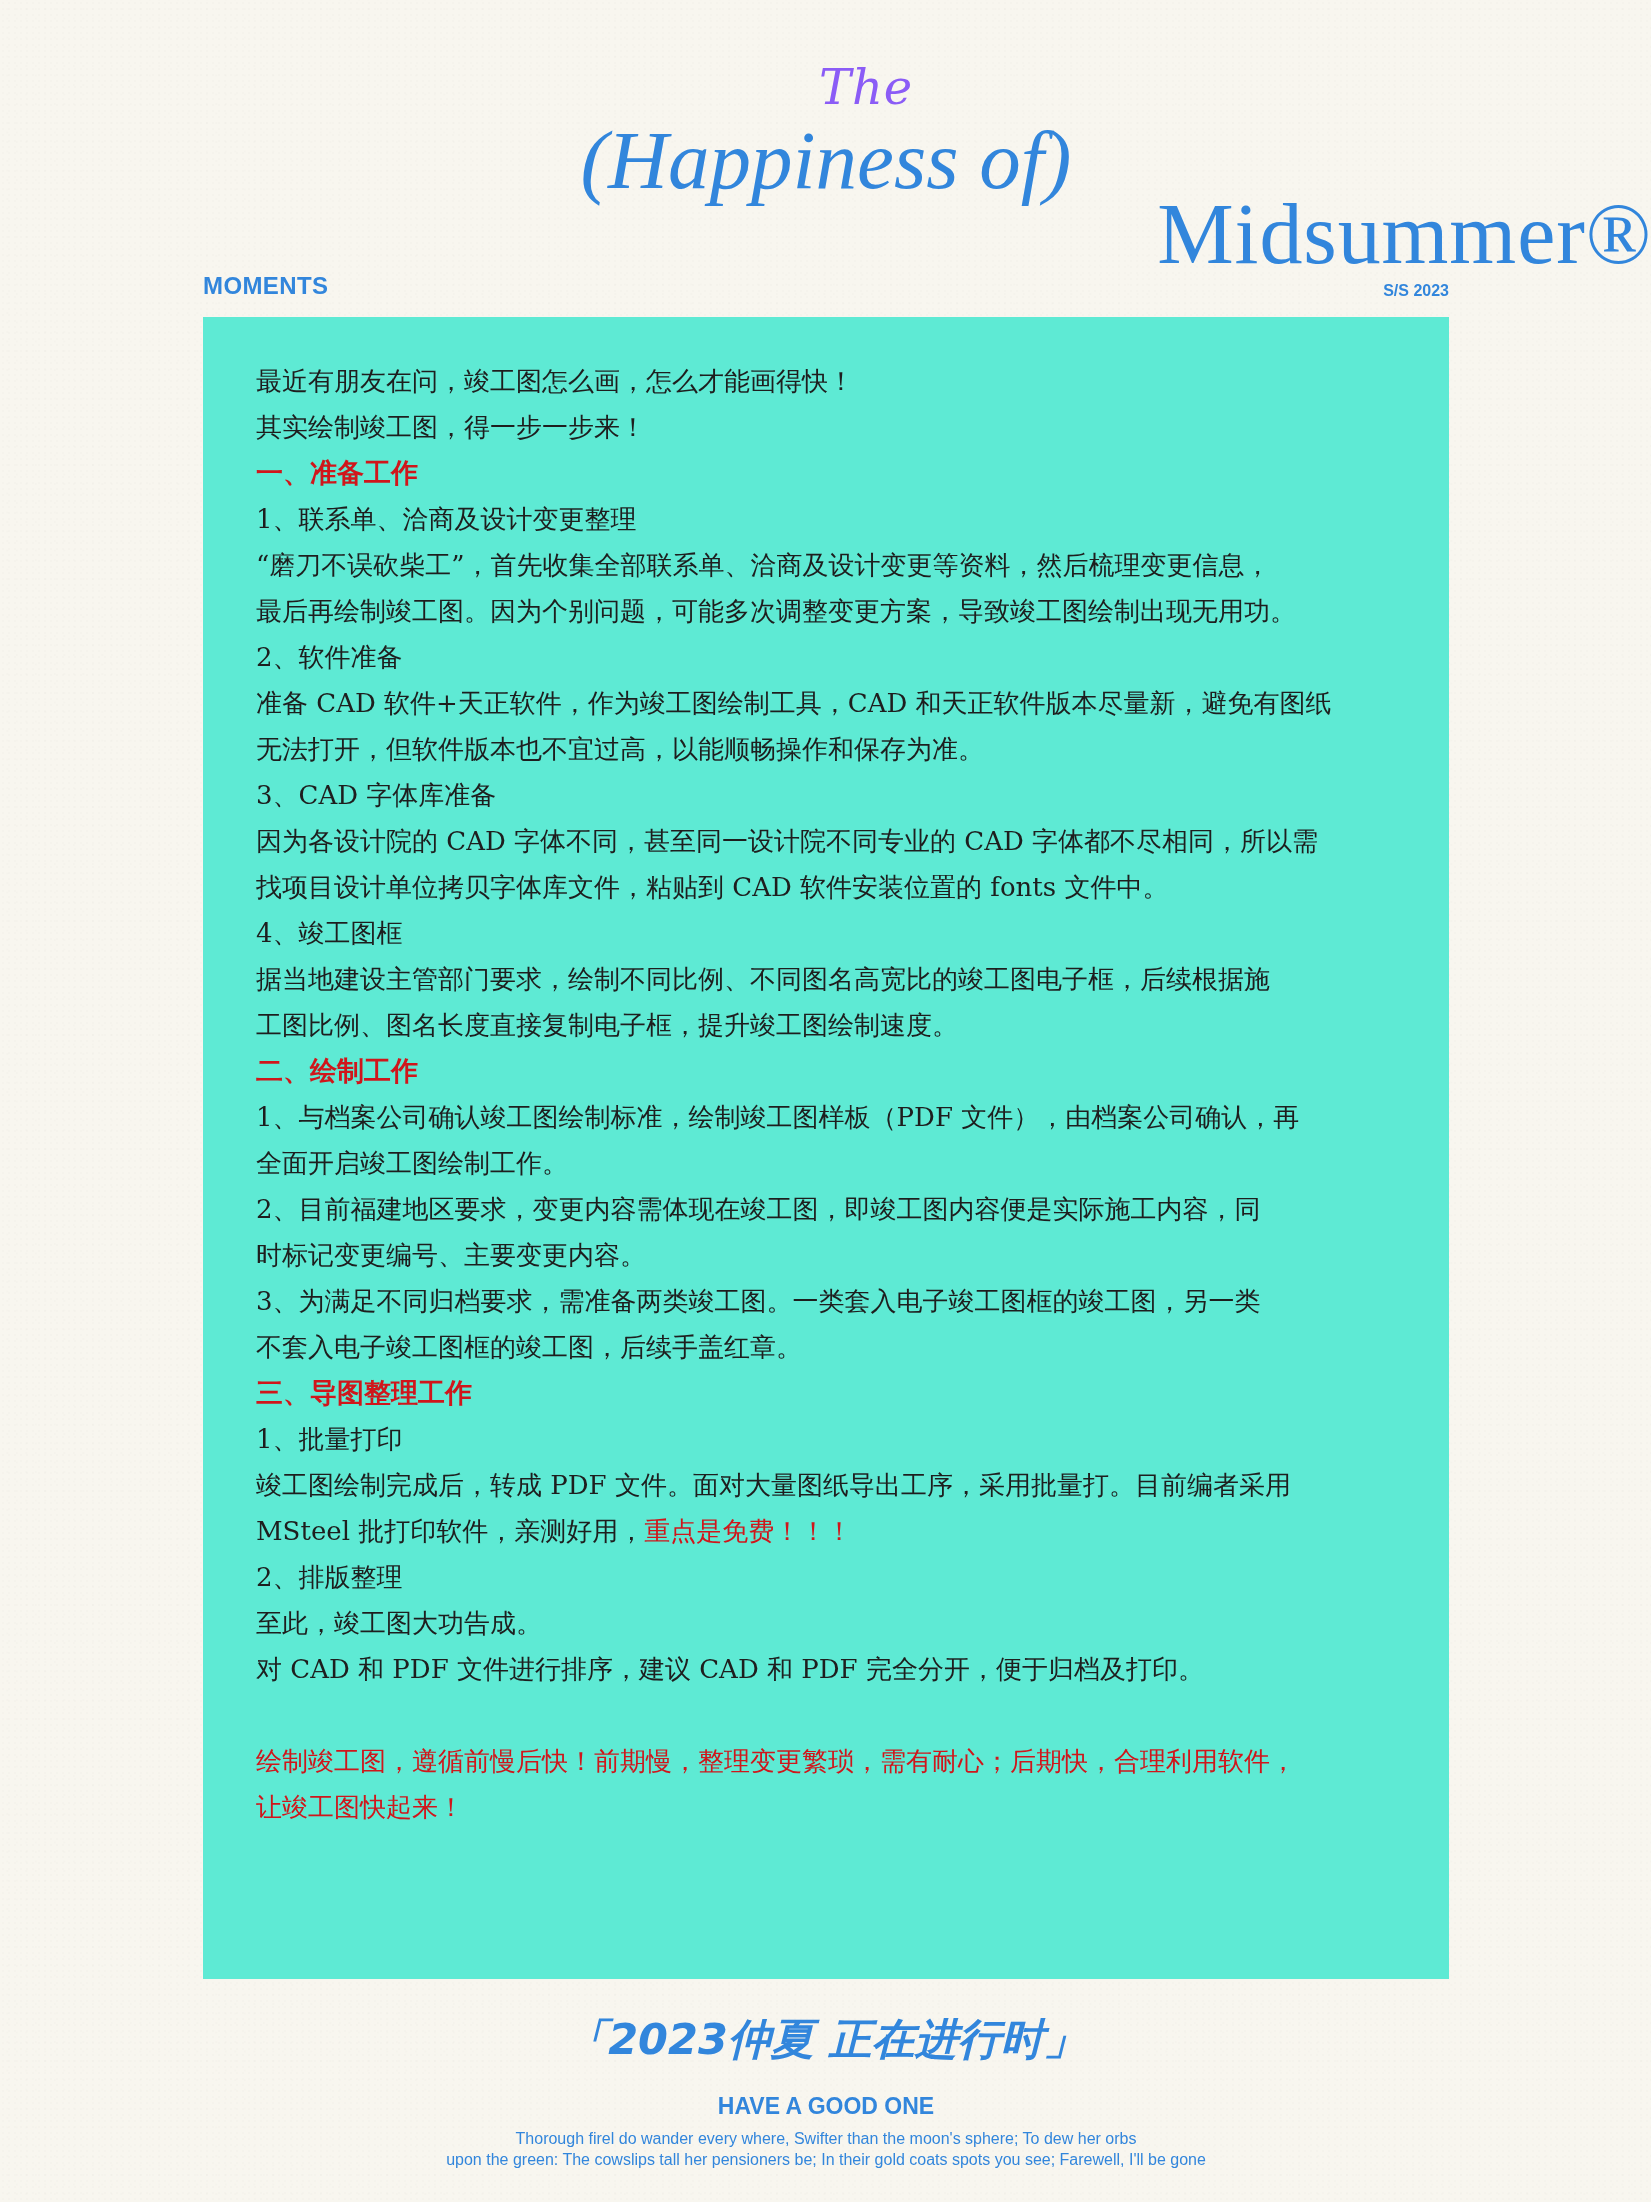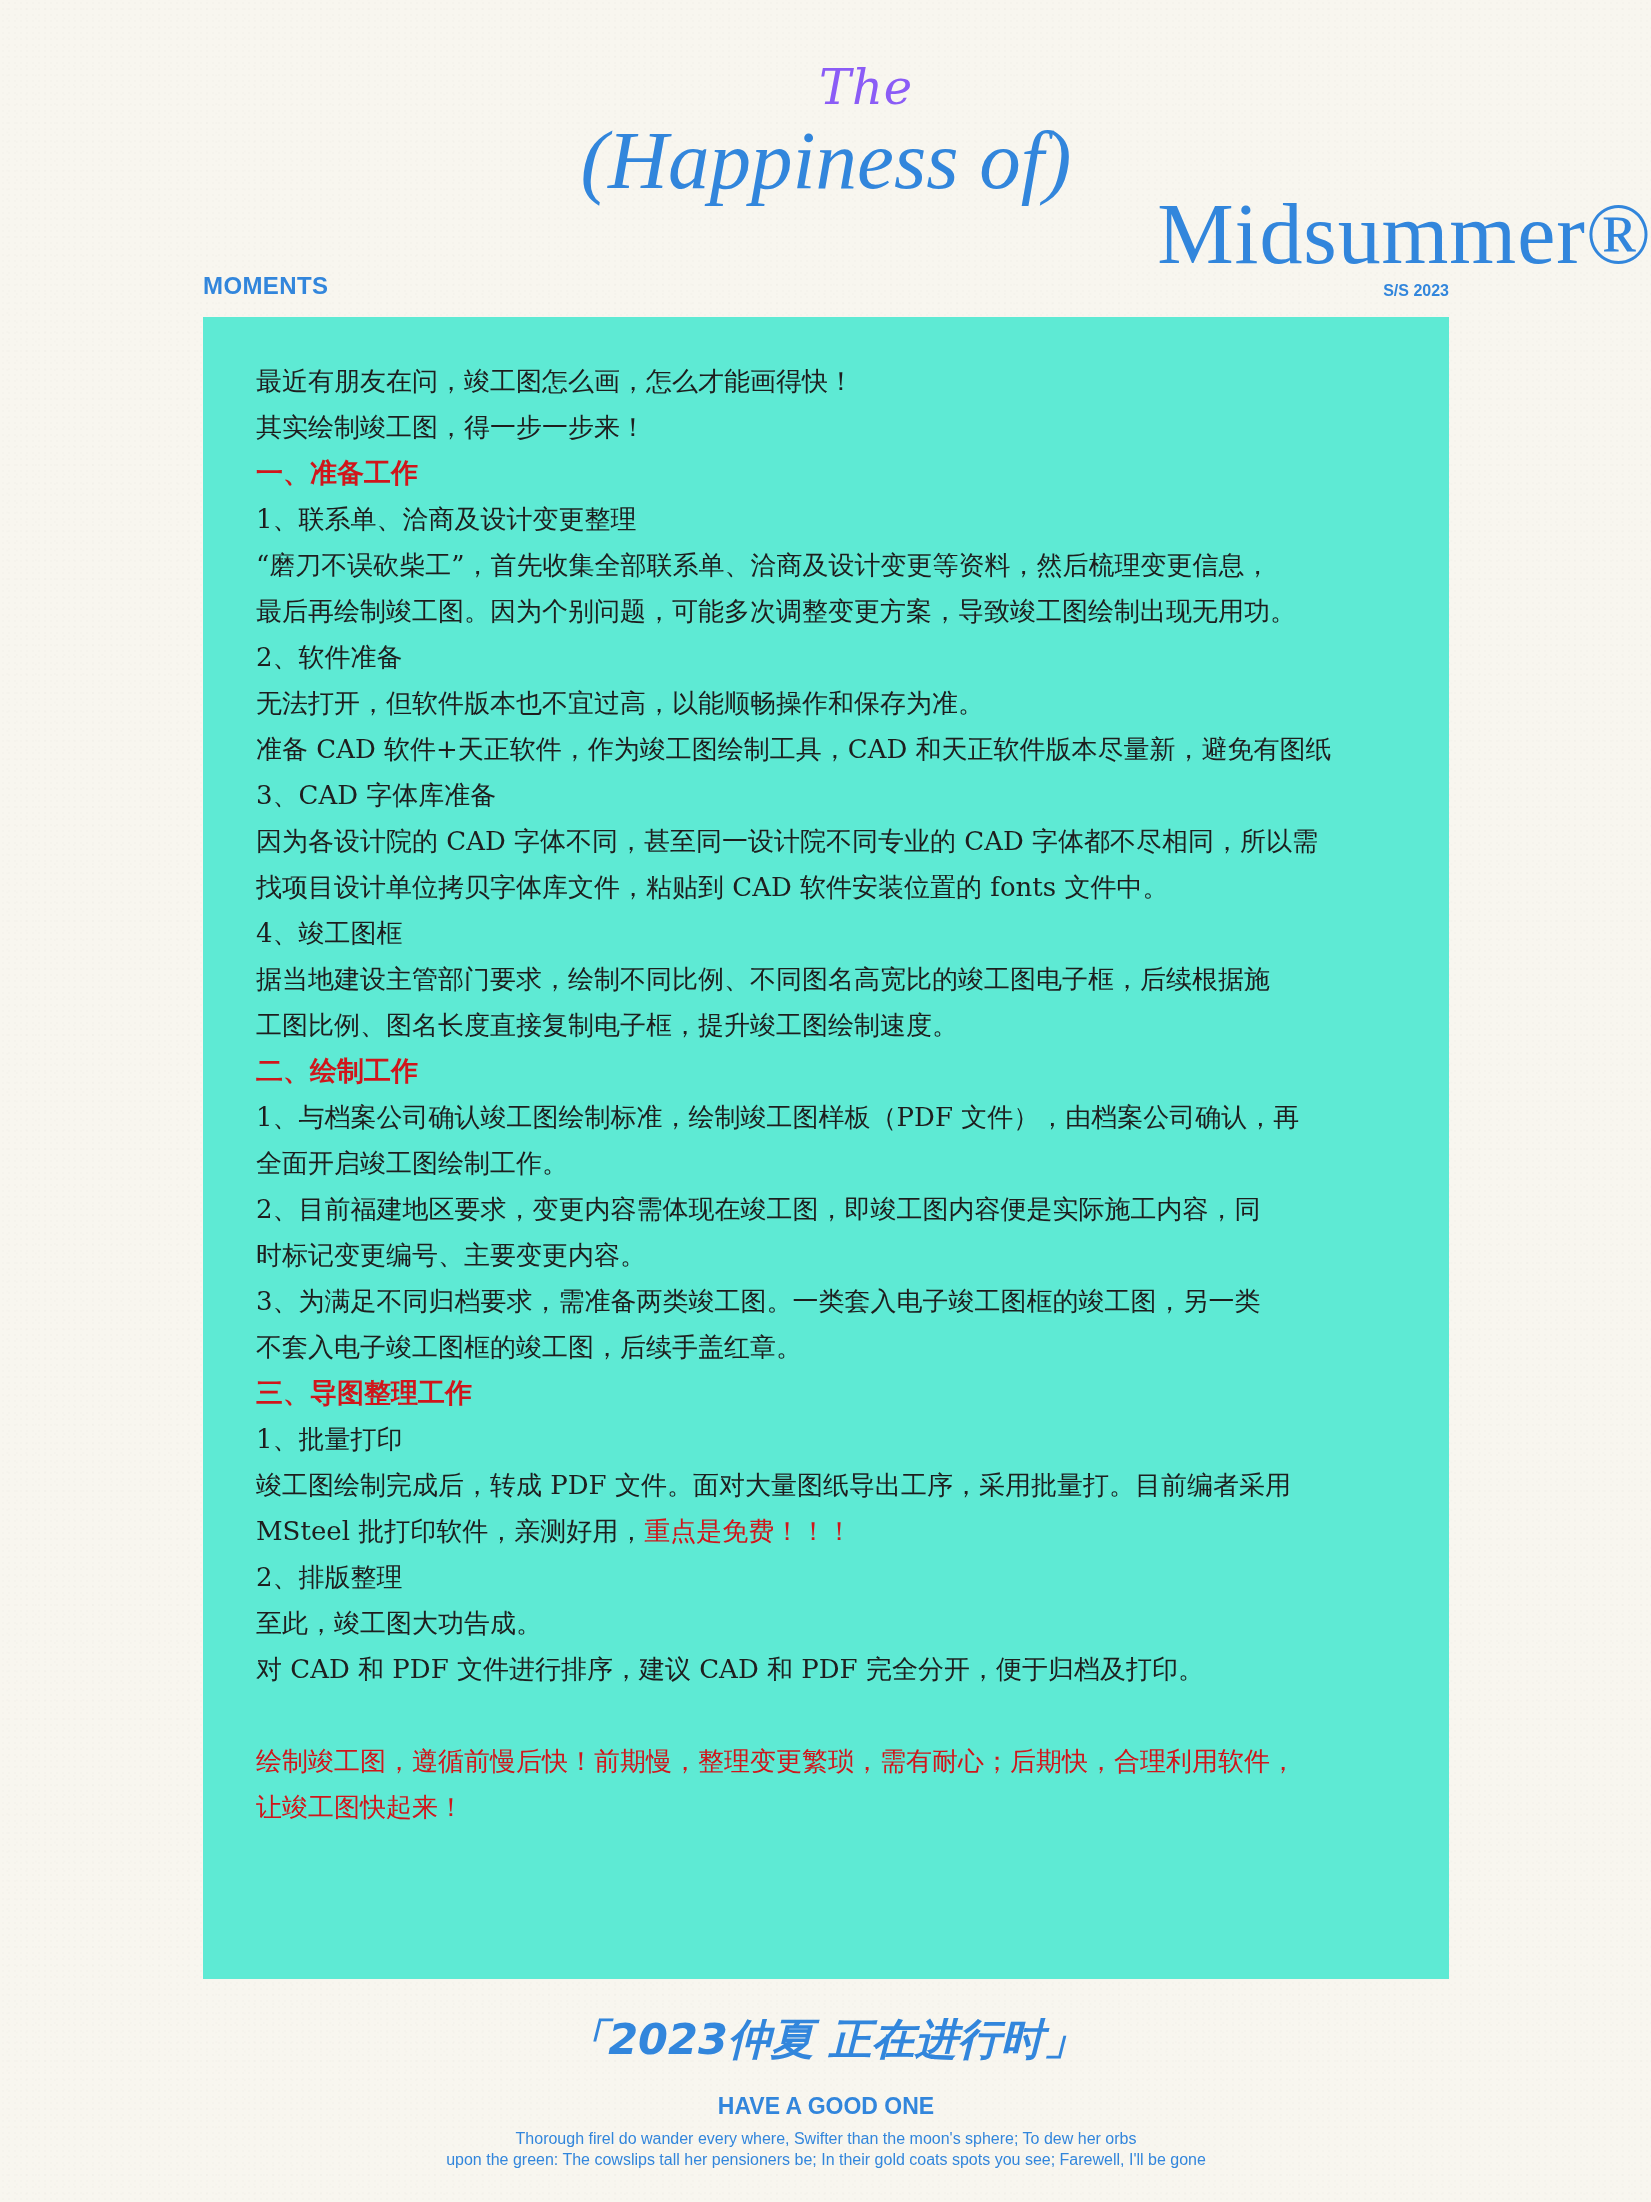--- a/index.html
+++ b/index.html
@@ -157,22 +157,22 @@
 <div class="card">
   <div class="content">
     <p>最近有朋友在问，竣工图怎么画，怎么才能画得快！</p>
     <p>其实绘制竣工图，得一步一步来！</p>
 
     <p class="heading">一、准备工作</p>
     <p>1、联系单、洽商及设计变更整理</p>
     <p>“磨刀不误砍柴工”，首先收集全部联系单、洽商及设计变更等资料，然后梳理变更信息，</p>
     <p>最后再绘制竣工图。因为个别问题，可能多次调整变更方案，导致竣工图绘制出现无用功。</p>
     <p>2、软件准备</p>
+    <p>准备 CAD 软件+天正软件，作为竣工图绘制工具，CAD 和天正软件版本尽量新，避免有图纸</p>
     <p>无法打开，但软件版本也不宜过高，以能顺畅操作和保存为准。</p>
-    <p>准备 CAD 软件+天正软件，作为竣工图绘制工具，CAD 和天正软件版本尽量新，避免有图纸</p>
     <p>3、CAD 字体库准备</p>
     <p>因为各设计院的 CAD 字体不同，甚至同一设计院不同专业的 CAD 字体都不尽相同，所以需</p>
     <p>找项目设计单位拷贝字体库文件，粘贴到 CAD 软件安装位置的 fonts 文件中。</p>
     <p>4、竣工图框</p>
     <p>据当地建设主管部门要求，绘制不同比例、不同图名高宽比的竣工图电子框，后续根据施</p>
     <p>工图比例、图名长度直接复制电子框，提升竣工图绘制速度。</p>
 
     <p class="heading">二、绘制工作</p>
     <p>1、与档案公司确认竣工图绘制标准，绘制竣工图样板（PDF 文件），由档案公司确认，再</p>
     <p>全面开启竣工图绘制工作。</p>

